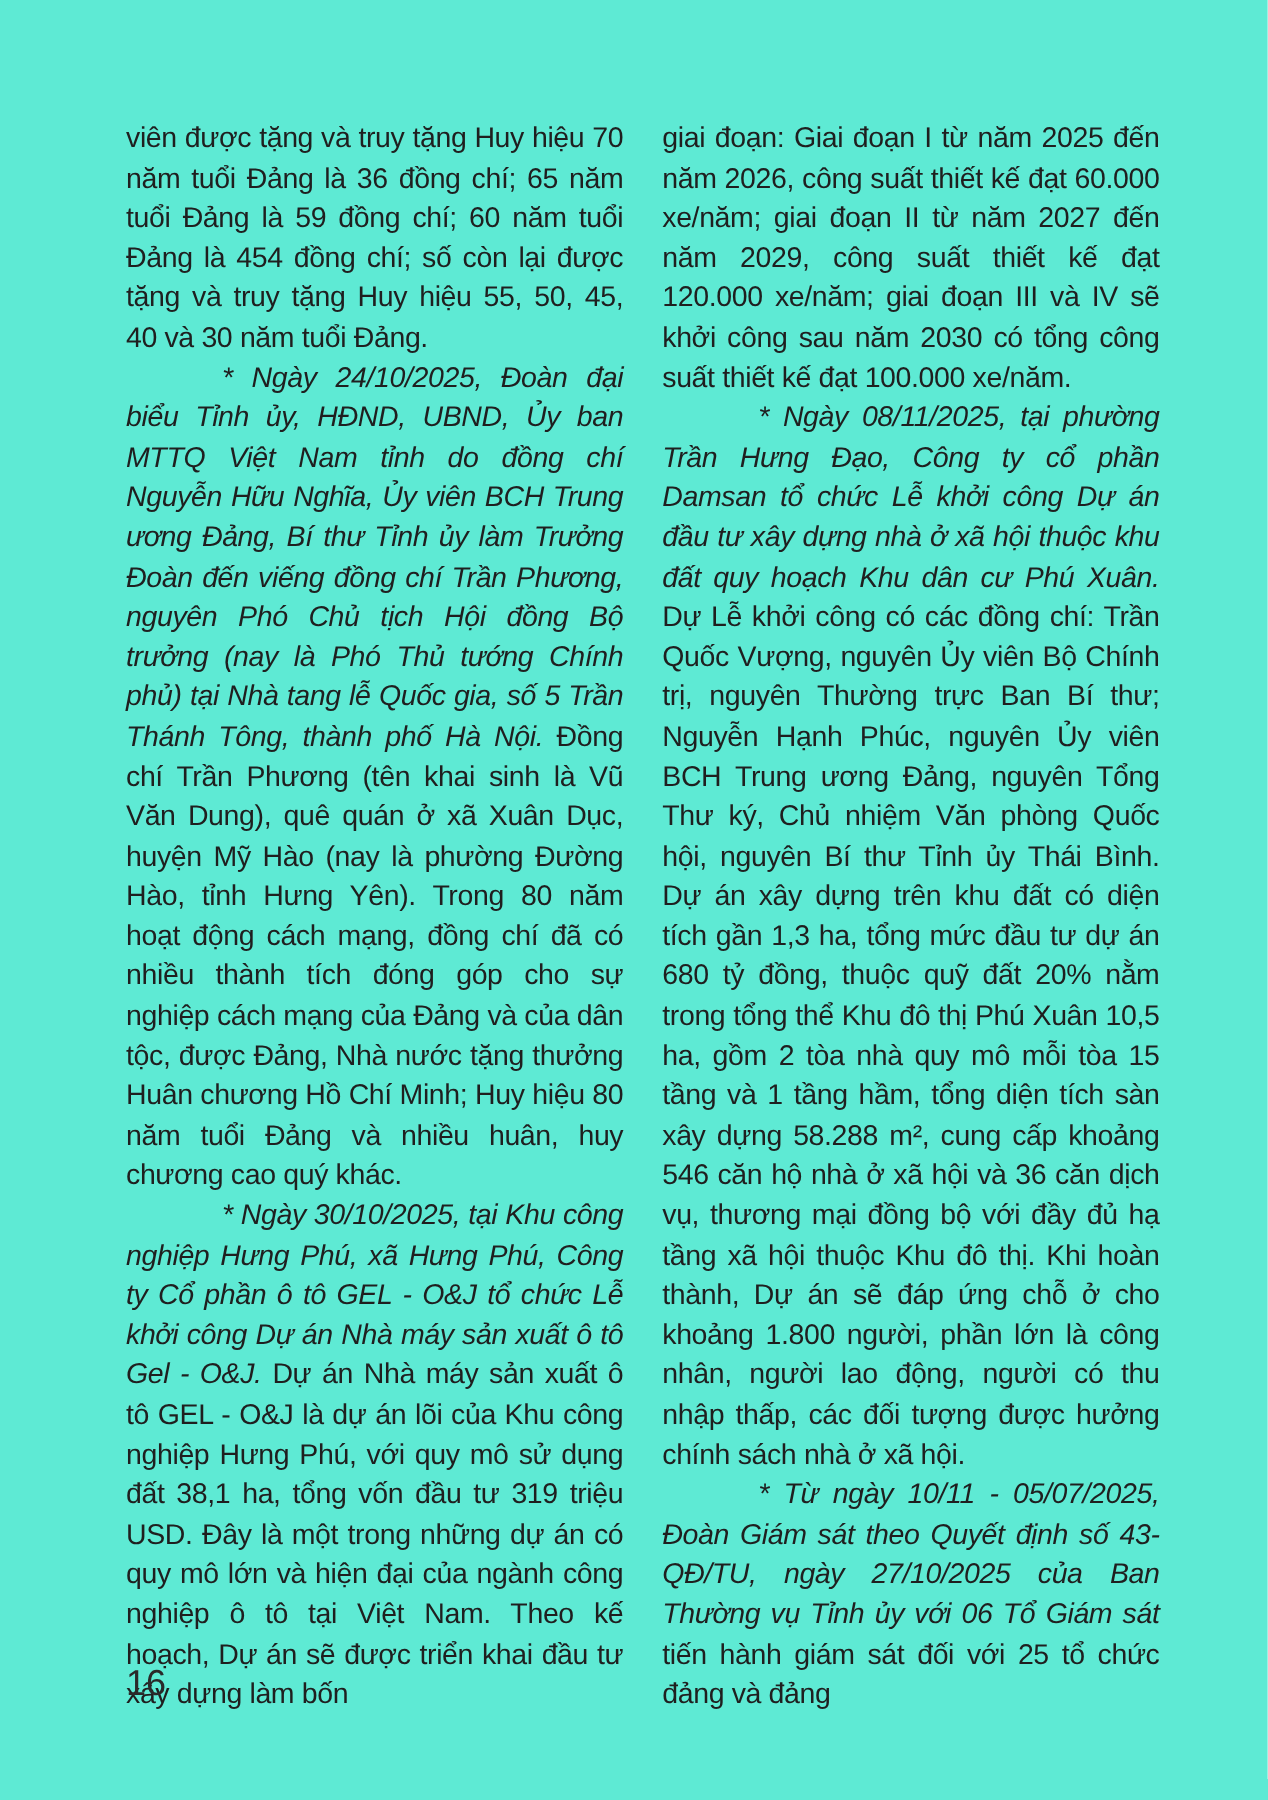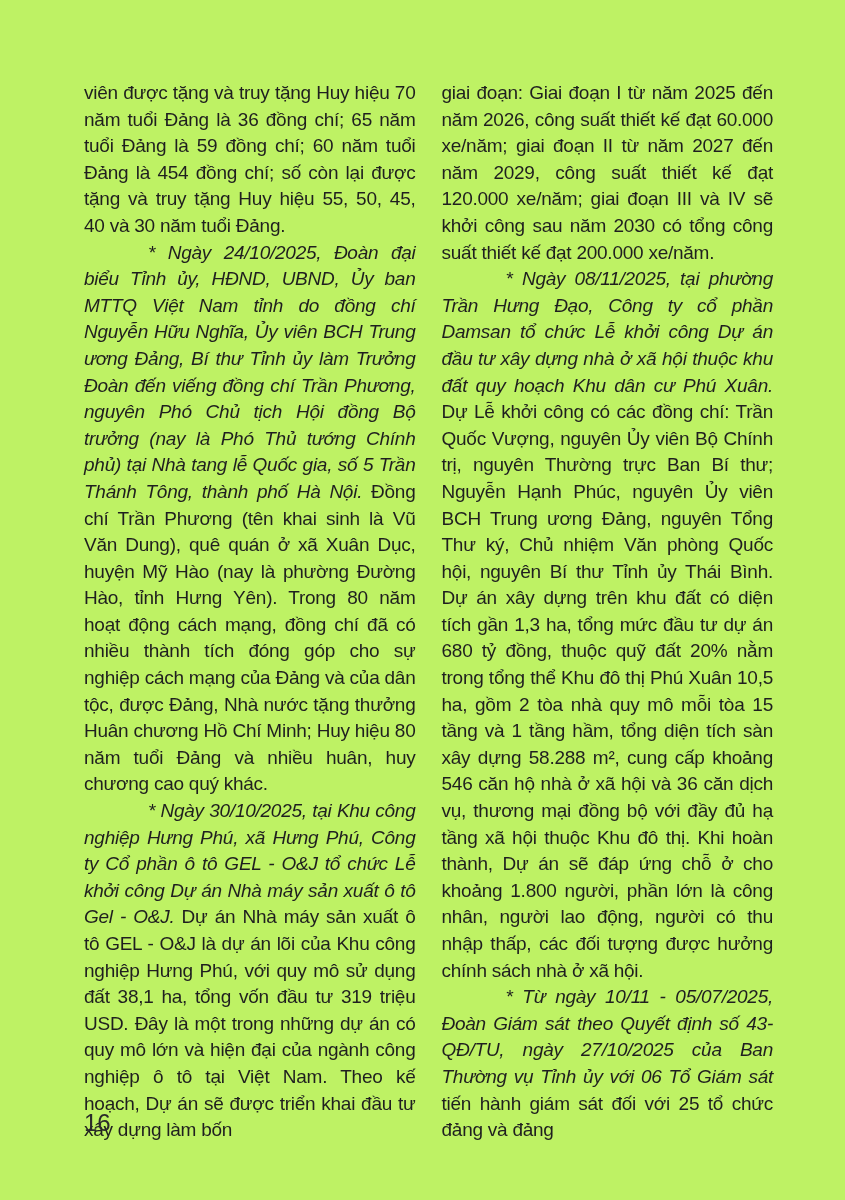--- a/index.html
+++ b/index.html
@@ -11,21 +11,21 @@
     width: 845px;
     height: 1200px;
     position: relative;
     overflow: hidden;
     font-family: "Liberation Sans", sans-serif;
     color: #1f1f1f;
   }
   .page {
     position: absolute;
     inset: 0;
-    background: #bef264;
+    background: #5eead4;
   }
   .columns {
     position: absolute;
     left: 84px;
     top: 80px;
     width: 689px;
     display: flex;
     gap: 26px;
   }
   .column {
@@ -68,21 +68,21 @@
 
   <div class="columns">
 
     <div class="column">
       <p class="para continuation"><span class="run-regular">viên được tặng và truy tặng Huy hiệu 70 năm tuổi Đảng là 36 đồng chí; 65 năm tuổi Đảng là 59 đồng chí; 60 năm tuổi Đảng là 454 đồng chí; số còn lại được tặng và truy tặng Huy hiệu 55, 50, 45, 40 và 30 năm tuổi Đảng.</span></p>
       <p class="para indented"><span class="run-bold-italic">* Ngày 24/10/2025, Đoàn đại biểu Tỉnh ủy, HĐND, UBND, Ủy ban MTTQ Việt Nam tỉnh do đồng chí Nguyễn Hữu Nghĩa, Ủy viên BCH Trung ương Đảng, Bí thư Tỉnh ủy làm Trưởng Đoàn đến viếng đồng chí Trần Phương, nguyên Phó Chủ tịch Hội đồng Bộ trưởng (nay là Phó Thủ tướng Chính phủ) tại Nhà tang lễ Quốc gia, số 5 Trần Thánh Tông, thành phố Hà Nội. </span><span class="run-regular">Đồng chí Trần Phương (tên khai sinh là Vũ Văn Dung), quê quán ở xã Xuân Dục, huyện Mỹ Hào (nay là phường Đường Hào, tỉnh Hưng Yên). Trong 80 năm hoạt động cách mạng, đồng chí đã có nhiều thành tích đóng góp cho sự nghiệp cách mạng của Đảng và của dân tộc, được Đảng, Nhà nước tặng thưởng Huân chương Hồ Chí Minh; Huy hiệu 80 năm tuổi Đảng và nhiều huân, huy chương cao quý khác.</span></p>
       <p class="para indented"><span class="run-bold-italic">* Ngày 30/10/2025, tại Khu công nghiệp Hưng Phú, xã Hưng Phú, Công ty Cổ phần ô tô GEL - O&amp;J tổ chức Lễ khởi công Dự án Nhà máy sản xuất ô tô Gel - O&amp;J. </span><span class="run-regular">Dự án Nhà máy sản xuất ô tô GEL - O&amp;J là dự án lõi của Khu công nghiệp Hưng Phú, với quy mô sử dụng đất 38,1 ha, tổng vốn đầu tư 319 triệu USD. Đây là một trong những dự án có quy mô lớn và hiện đại của ngành công nghiệp ô tô tại Việt Nam. Theo kế hoạch, Dự án sẽ được triển khai đầu tư xây dựng làm bốn</span></p>
     </div>
 
     <div class="column">
-      <p class="para continuation"><span class="run-regular">giai đoạn: Giai đoạn I từ năm 2025 đến năm 2026, công suất thiết kế đạt 60.000 xe/năm; giai đoạn II từ năm 2027 đến năm 2029, công suất thiết kế đạt 120.000 xe/năm; giai đoạn III và IV sẽ khởi công sau năm 2030 có tổng công suất thiết kế đạt 200.000 xe/năm.</span></p>
+      <p class="para continuation"><span class="run-regular">giai đoạn: Giai đoạn I từ năm 2025 đến năm 2026, công suất thiết kế đạt 60.000 xe/năm; giai đoạn II từ năm 2027 đến năm 2029, công suất thiết kế đạt 120.000 xe/năm; giai đoạn III và IV sẽ khởi công sau năm 2030 có tổng công suất thiết kế đạt 100.000 xe/năm.</span></p>
       <p class="para indented"><span class="run-bold-italic">* Ngày 08/11/2025, tại phường Trần Hưng Đạo, Công ty cổ phần Damsan tổ chức Lễ khởi công Dự án đầu tư xây dựng nhà ở xã hội thuộc khu đất quy hoạch Khu dân cư Phú Xuân. </span><span class="run-regular">Dự Lễ khởi công có các đồng chí: Trần Quốc Vượng, nguyên Ủy viên Bộ Chính trị, nguyên Thường trực Ban Bí thư; Nguyễn Hạnh Phúc, nguyên Ủy viên BCH Trung ương Đảng, nguyên Tổng Thư ký, Chủ nhiệm Văn phòng Quốc hội, nguyên Bí thư Tỉnh ủy Thái Bình. Dự án xây dựng trên khu đất có diện tích gần 1,3 ha, tổng mức đầu tư dự án 680 tỷ đồng, thuộc quỹ đất 20% nằm trong tổng thể Khu đô thị Phú Xuân 10,5 ha, gồm 2 tòa nhà quy mô mỗi tòa 15 tầng và 1 tầng hầm, tổng diện tích sàn xây dựng 58.288 m², cung cấp khoảng 546 căn hộ nhà ở xã hội và 36 căn dịch vụ, thương mại đồng bộ với đầy đủ hạ tầng xã hội thuộc Khu đô thị. Khi hoàn thành, Dự án sẽ đáp ứng chỗ ở cho khoảng 1.800 người, phần lớn là công nhân, người lao động, người có thu nhập thấp, các đối tượng được hưởng chính sách nhà ở xã hội.</span></p>
       <p class="para indented"><span class="run-bold-italic">* Từ ngày 10/11 - 05/07/2025, Đoàn Giám sát theo Quyết định số 43-QĐ/TU, ngày 27/10/2025 của Ban Thường vụ Tỉnh ủy với 06 Tổ Giám sát </span><span class="run-regular">tiến hành giám sát đối với 25 tổ chức đảng và đảng</span></p>
     </div>
 
   </div>
 
   <div class="page-number">16</div>
 
 </div>
 

